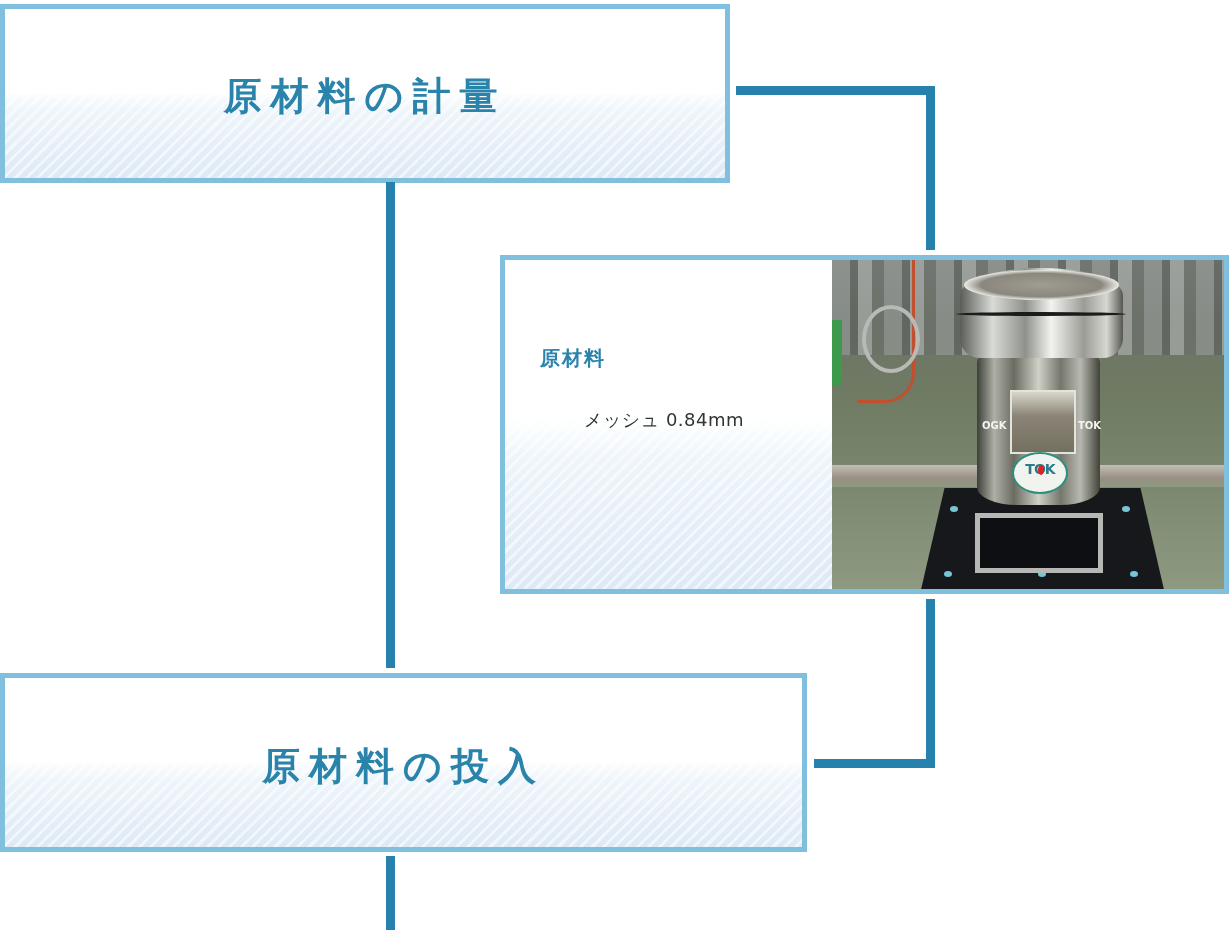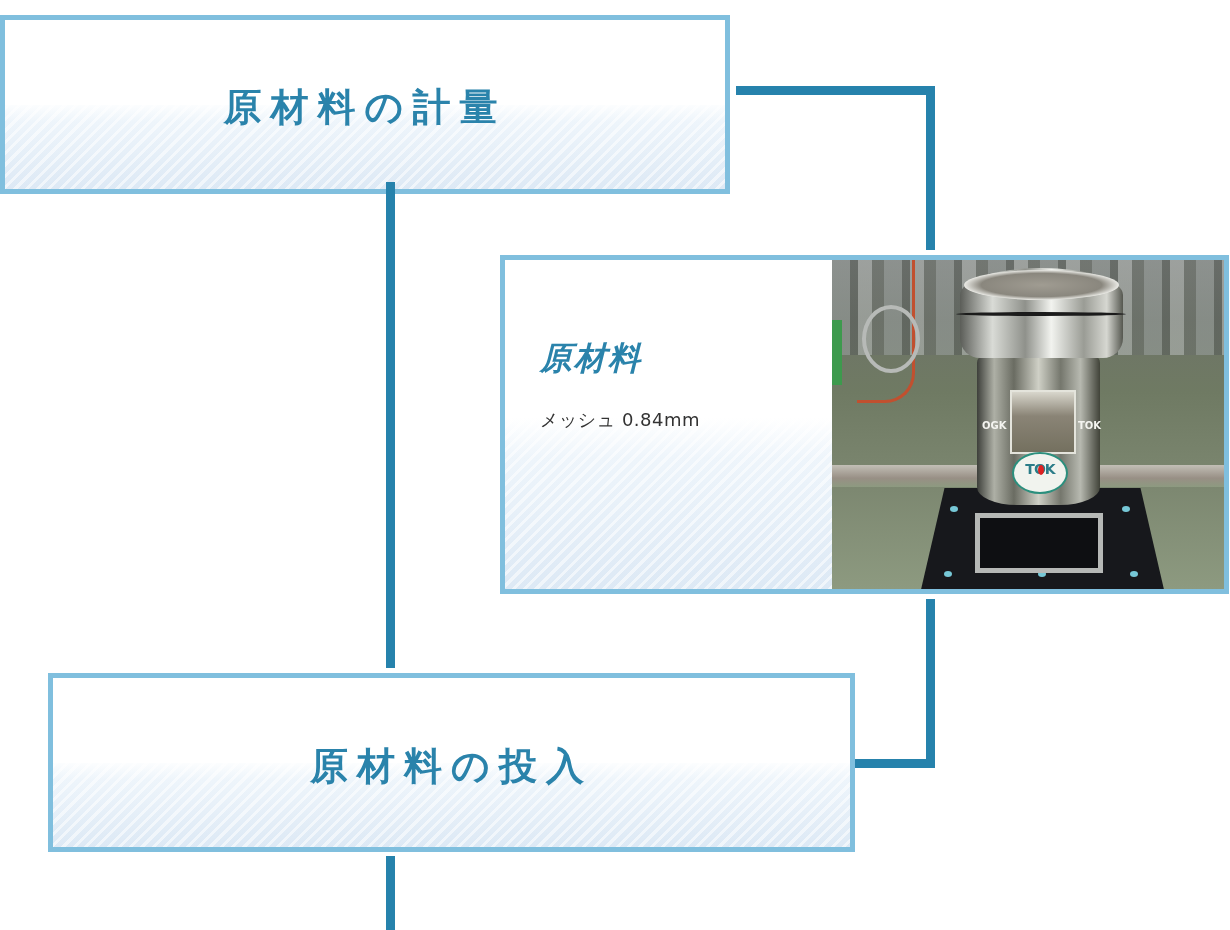--- a/index.html
+++ b/index.html
@@ -18,31 +18,31 @@
     background: #ffffff;
   }
   .card-title {
     position: absolute; left: 0; right: 0; text-align: center;
     color: #2a83ab; font-weight: bold; font-size: 38px; letter-spacing: 9px;
     z-index: 2;
   }
 
   .line { position: absolute; background: #2682ac; }
 
-  #card-1 { left: 0; top: 15px; width: 730px; height: 179px; }
+  #card-1 { left: 0; top: 4px; width: 730px; height: 179px; }
   #card-1 .card-title { top: 62px; }
 
-  #card-3 { left: 0; top: 673px; width: 807px; height: 179px; margin-left: 48px; }
+  #card-3 { left: 0; top: 673px; width: 807px; height: 179px; }
   #card-3 .card-title { top: 736px; top: 63px; }
 
   #card-2 { left: 500px; top: 255px; width: 729px; height: 339px; }
   #card-2::before { right: auto; width: 327px; height: 48%; }
   .step-text { position: absolute; left: 35px; z-index: 2; }
-  .step-title { color: #2a83ab; font-weight: bold; font-size: 32px; line-height: 52px; margin-top: 72px; letter-spacing: 2px; font-style: italic; }
-  .step-note { color: #333333; font-size: 18px; margin-top: 24px; letter-spacing: 0.5px; }
+  .step-title { color: #2a83ab; font-weight: bold; font-size: 20px; line-height: 52px; margin-top: 72px; letter-spacing: 2px; }
+  .step-note { color: #333333; font-size: 18px; margin-top: 24px; letter-spacing: 0.5px; margin-left: 44px; }
 
   .photo {
     position: absolute; left: 327px; top: 0; right: 0; bottom: 0; overflow: hidden;
     background: linear-gradient(180deg, #7c7f79 0%, #6e7467 18%, #6f7a63 40%, #7c8770 68%, #8d9a80 100%);
     z-index: 3;
   }
   .photo .bg-equip { position: absolute; left: 0; top: 0; width: 392px; height: 95px;
     background: repeating-linear-gradient(90deg, #9aa0a0 0 18px, #585d5b 18px 26px, #b8bcbc 26px 40px, #6a6f6b 40px 52px); opacity: .55; }
   .photo .hose-red { position: absolute; left: 25px; top: 0; width: 55px; height: 140px; border: 3px solid #c1502f; border-left: none; border-top: none; border-radius: 0 0 30px 0; }
   .photo .hose-grey { position: absolute; left: 30px; top: 45px; width: 50px; height: 60px; border: 4px solid #b7bab7; border-radius: 50%; }

